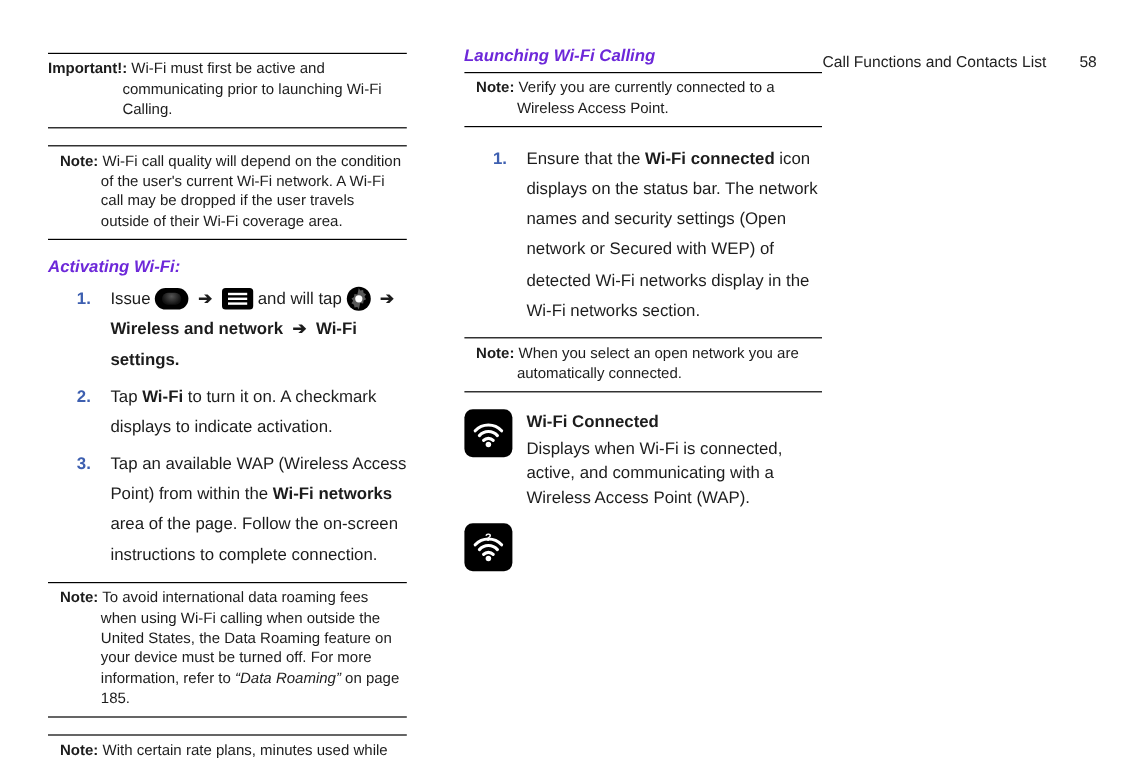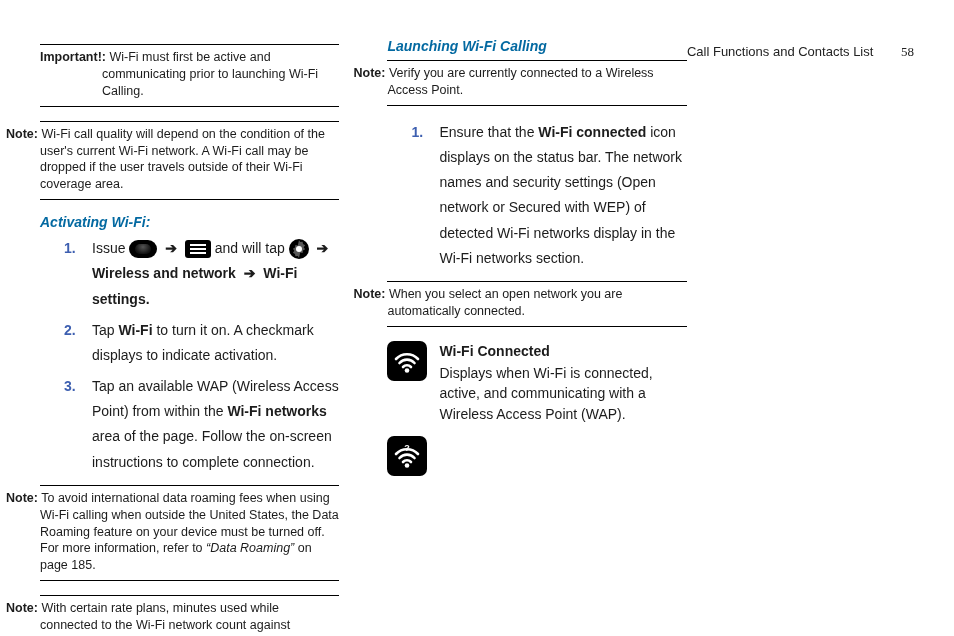--- a/index.html
+++ b/index.html
@@ -41,25 +41,26 @@
     font-weight: 700;
   }
   .note-hang {
     display: block;
     padding-left: 62px;
     text-indent: -62px;
   }
   .note-hang-short {
     display: block;
     text-indent: -34px;
+    margin-left: 44px;
   }
   .heading {
     font-style: italic;
     font-weight: 700;
-    color: #0369a1;
+    color: #6d28d9;
     font-size: 14px;
     margin: 10px 0 6px 0;
   }
   ol.steps {
     list-style: none;
     margin: 0 0 10px 0;
     padding: 0 0 0 24px;
     counter-reset: step;
     font-size: 14px;
     line-height: 1.8;
@@ -139,21 +140,21 @@
   }
   .status-icon svg { width: 30px; height: 30px; }
   .status-text { flex: 1; }
   .status-text .title { font-weight: 700; display: block; margin-bottom: 2px; }
   .footer {
     text-align: right;
     font-size: 13px;
     margin-top: 6px;
     color: #222;
   }
-  .footer .pagenum { margin-left: 24px; font-family: Liberation Serif, serif; }
+  .footer .pagenum { margin-left: 24px; }
 </style>
 </head>
 <body>
 
 <div class="page">
   <div class="columns">
 
     <div class="col">
 
       <div class="note-box">

